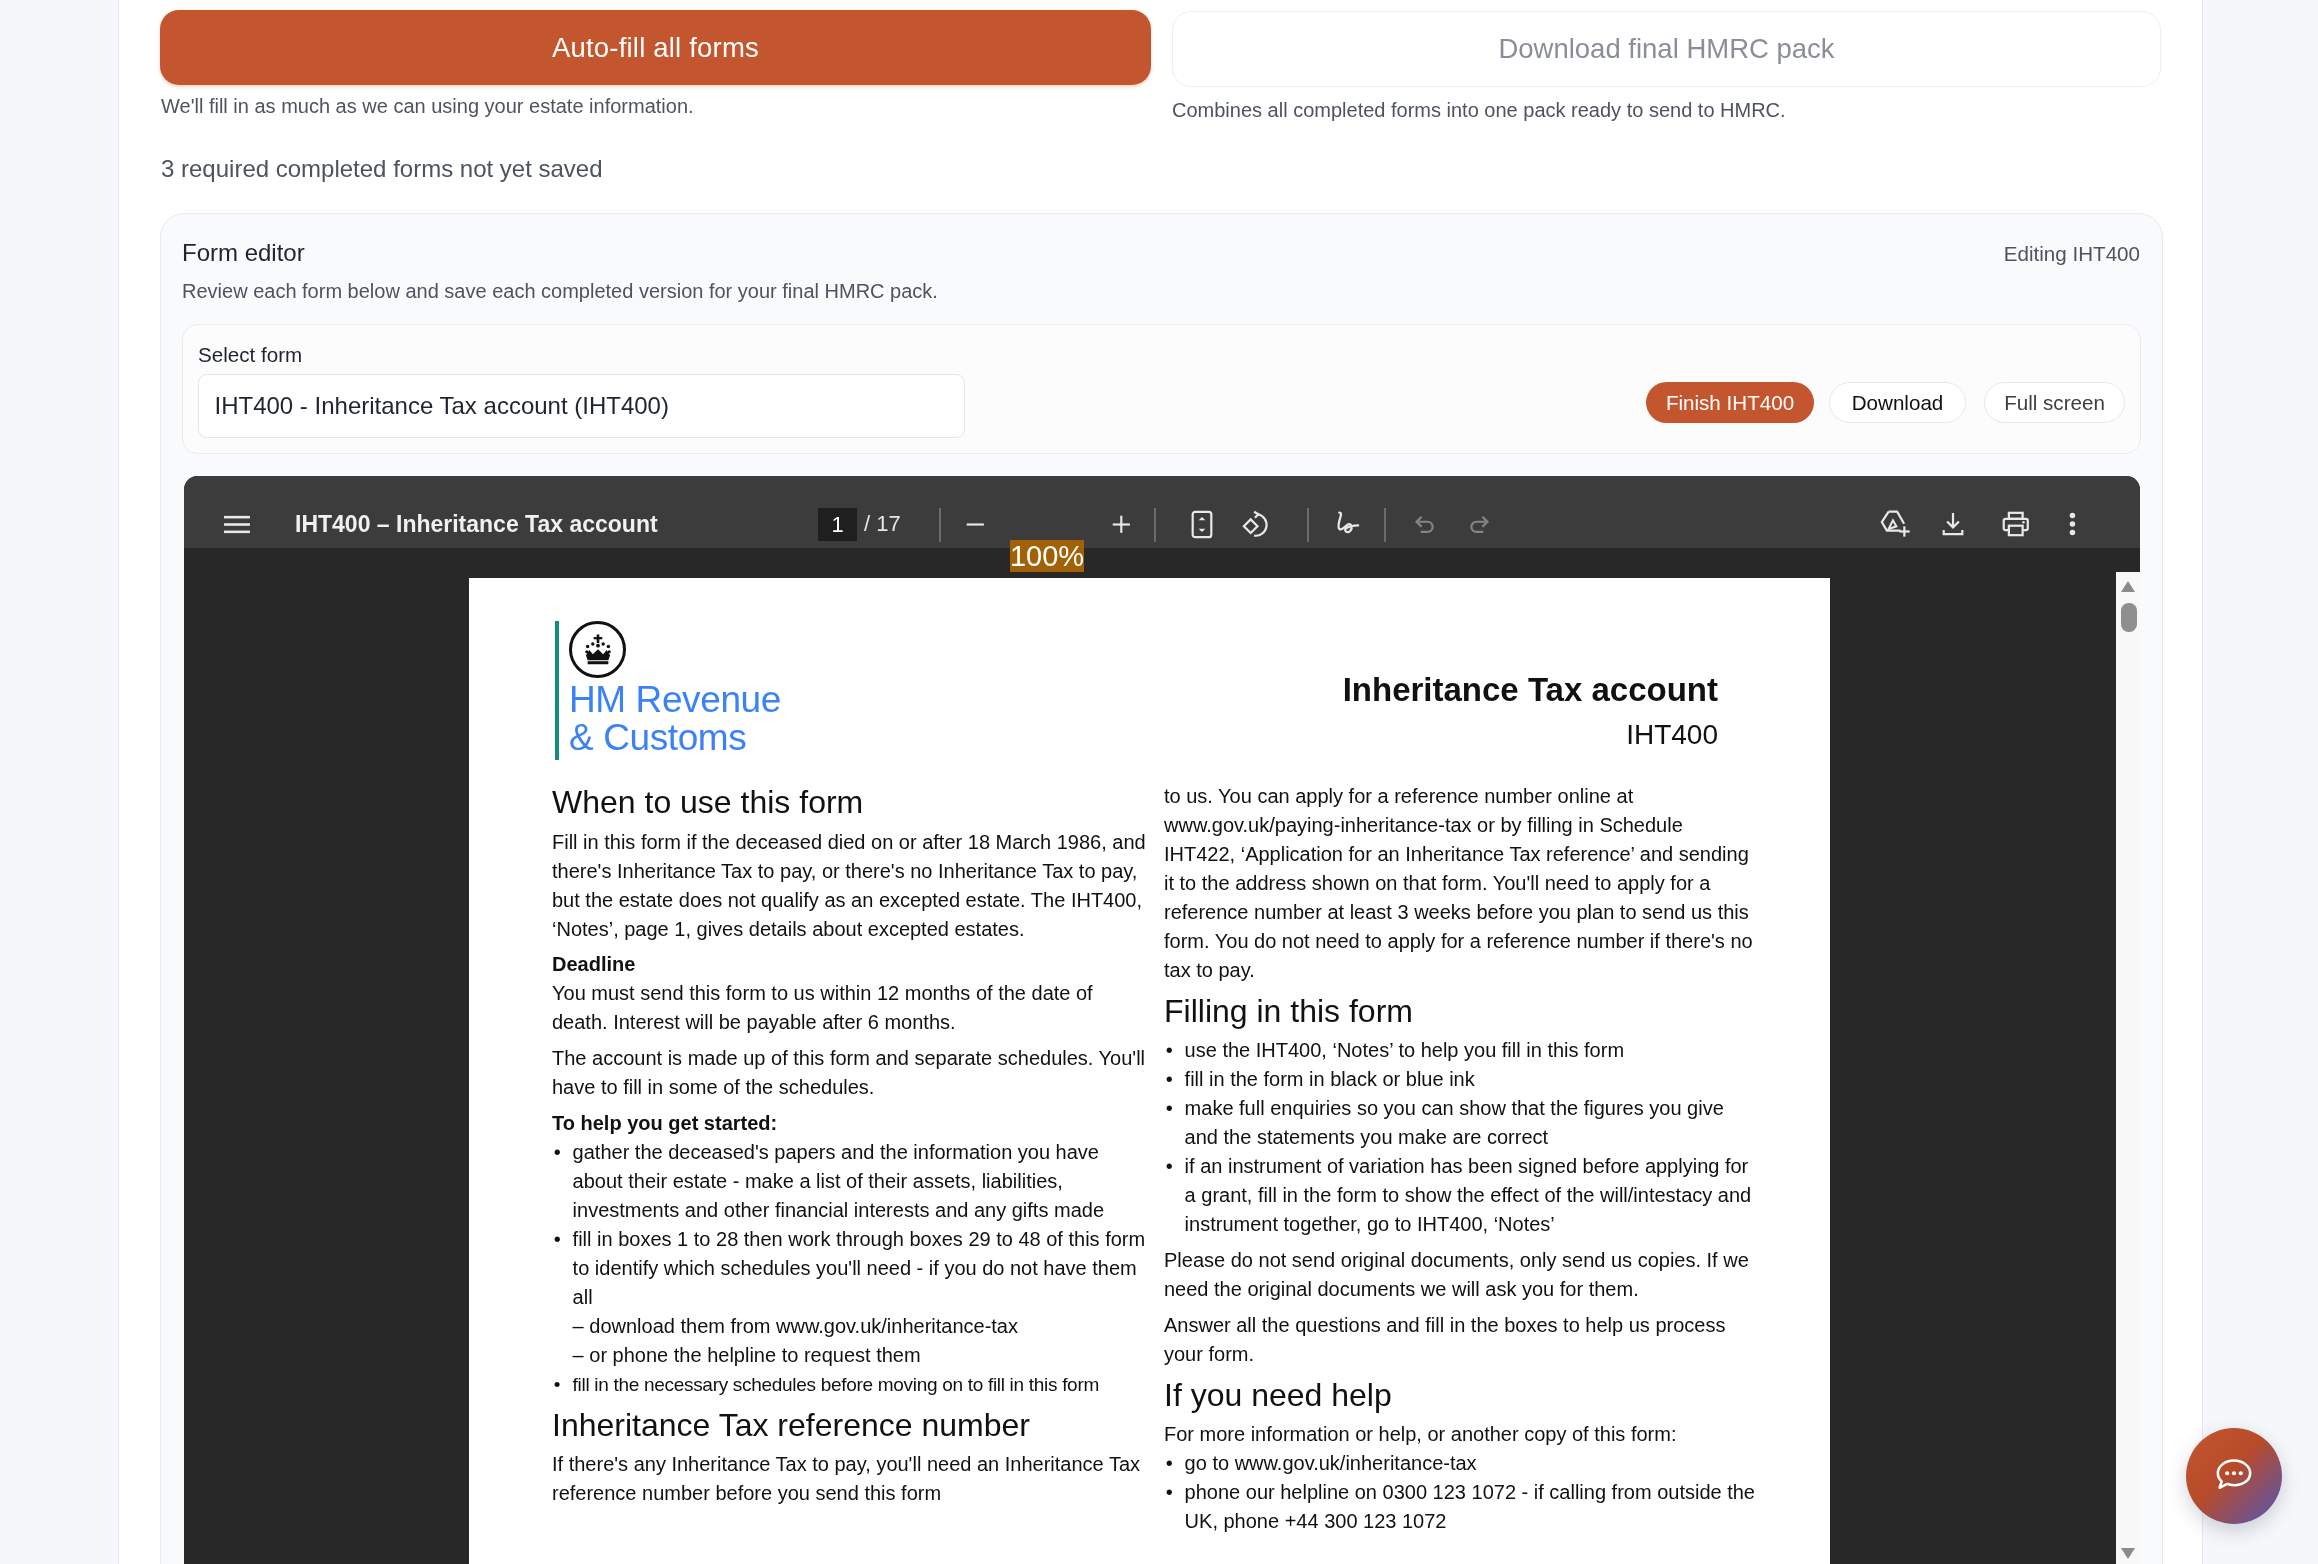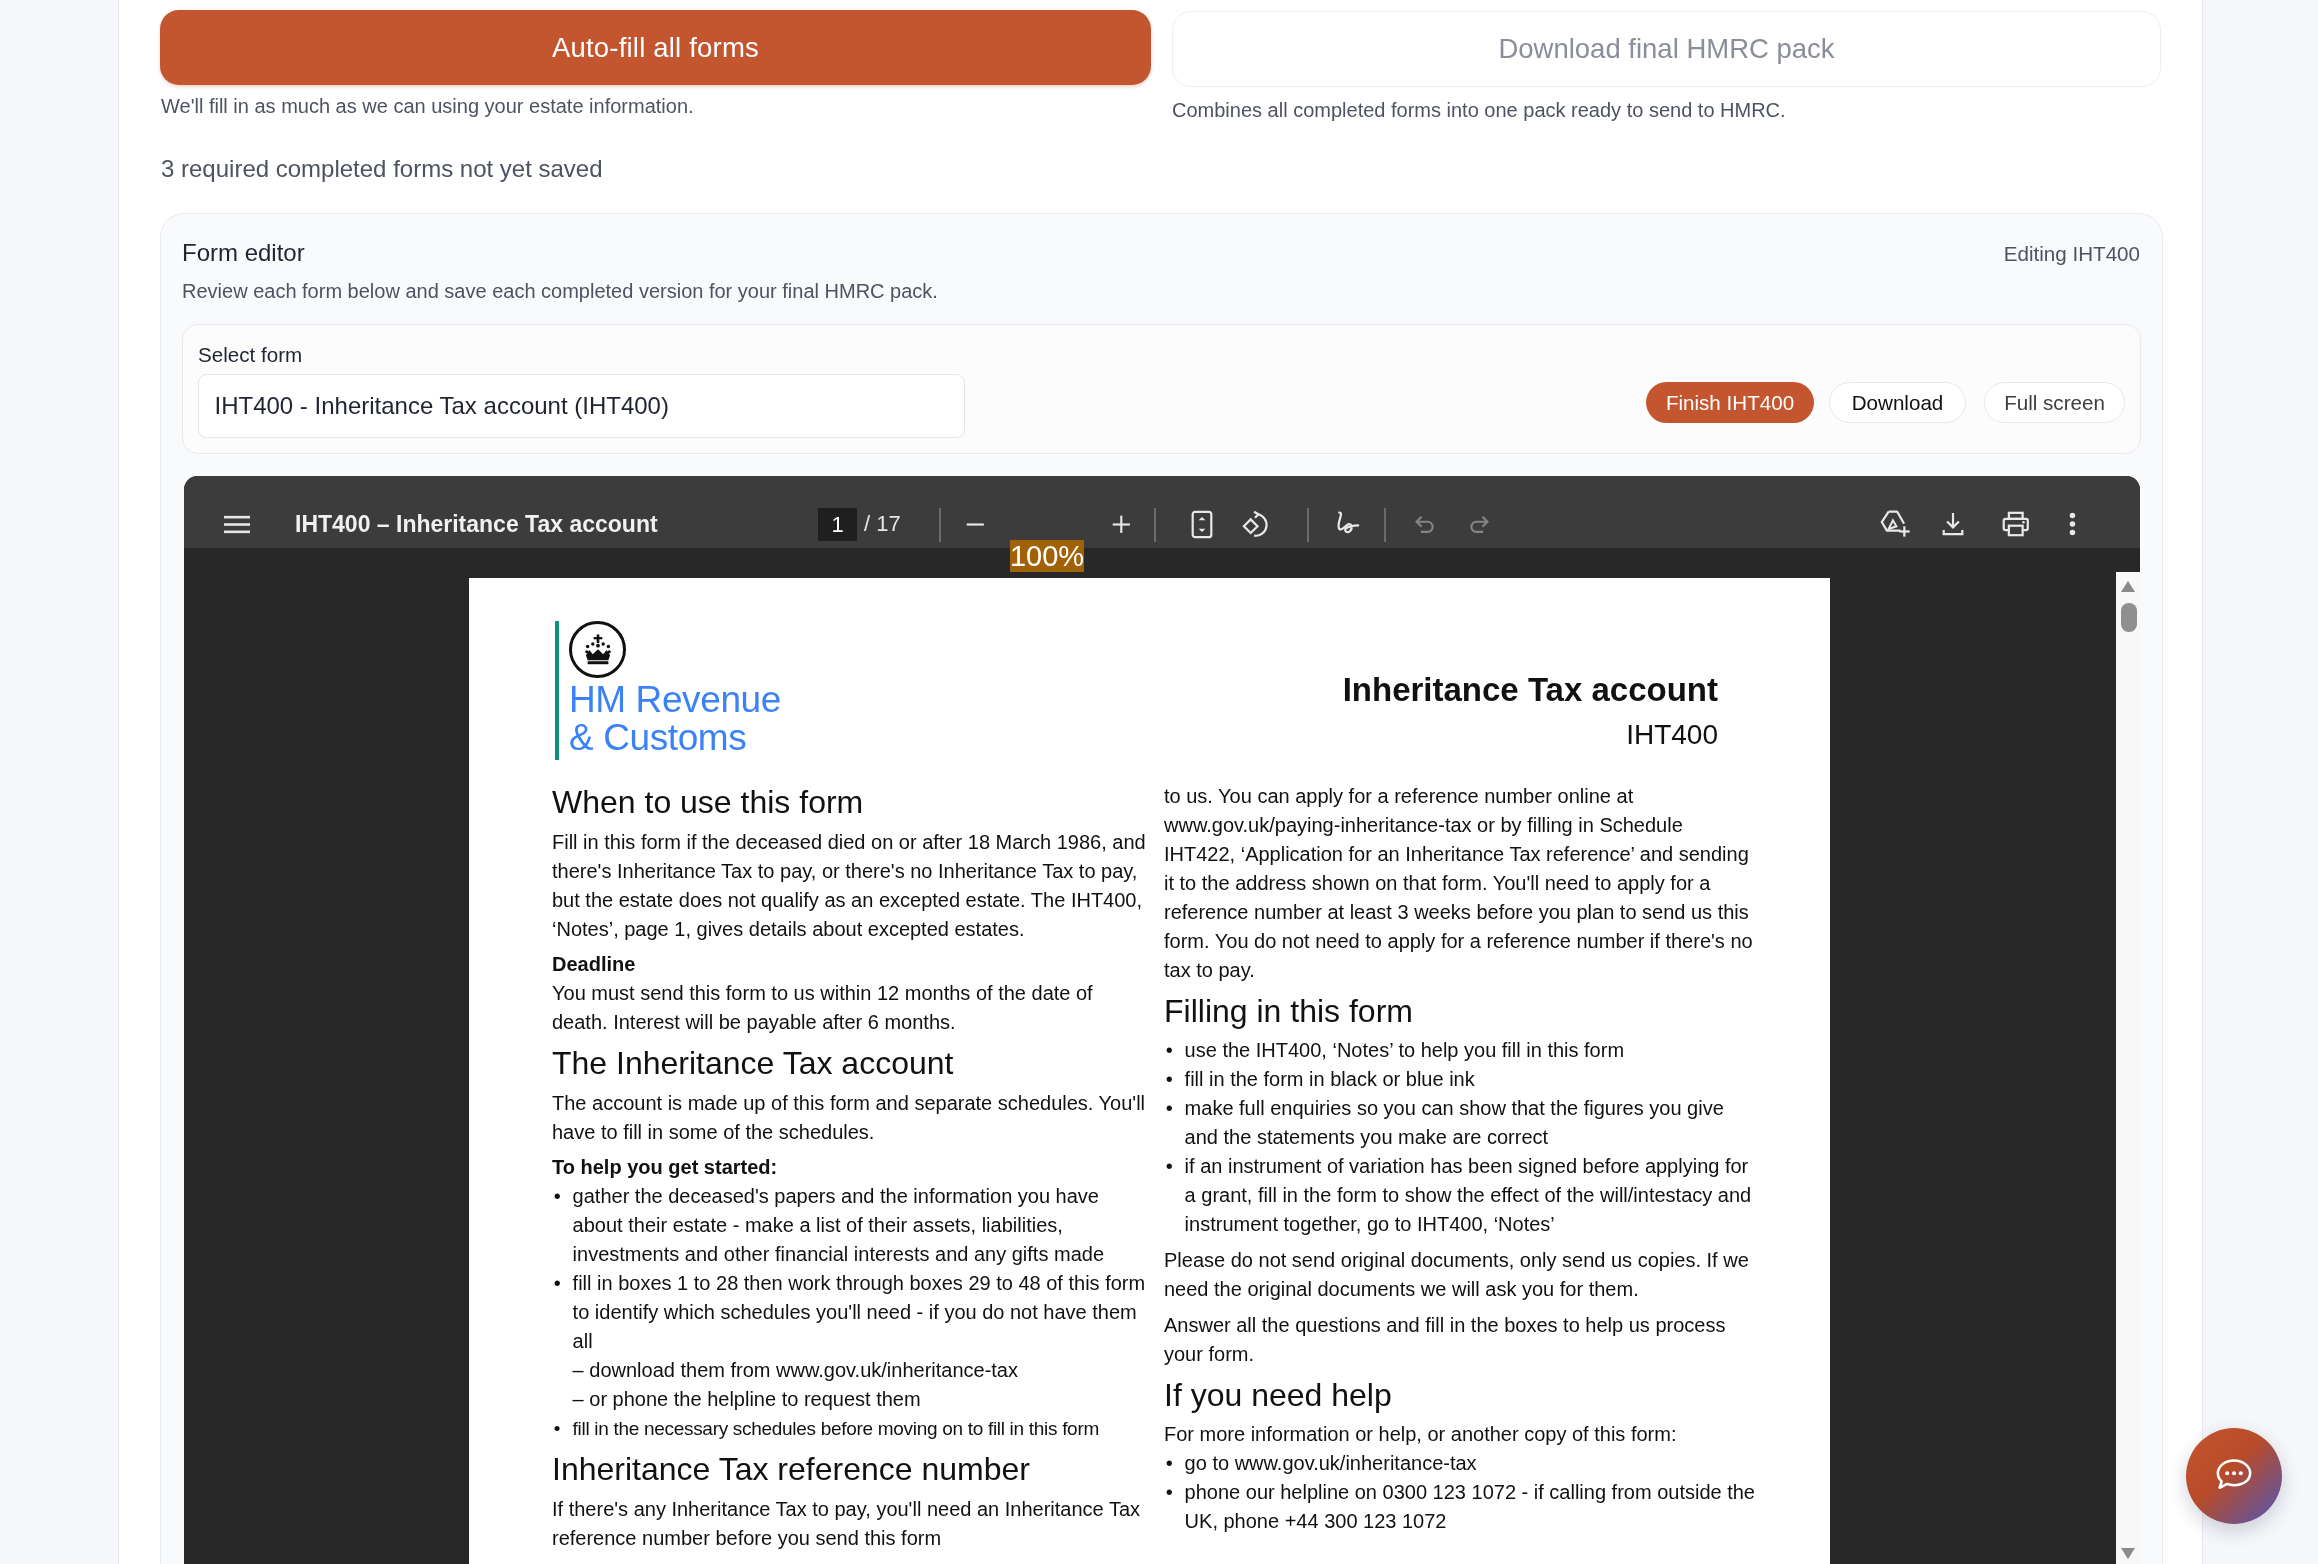--- a/index.html
+++ b/index.html
@@ -268,21 +268,20 @@
       <div>&amp; Customs</div>
     </div>
     <div class="abs doc-title">Inheritance Tax account</div>
     <div class="abs doc-code">IHT400</div>
 
     <div class="col left">
       <h2>When to use this form</h2>
       <p>Fill in this form if the deceased died on or after 18 March 1986, and there's Inheritance Tax to pay, or there's no Inheritance Tax to pay, but the estate does not qualify as an excepted estate. The IHT400, ‘Notes’, page 1, gives details about excepted estates.</p>
       <div class="bold">Deadline</div>
       <p>You must send this form to us within 12 months of the date of death. Interest will be payable after 6 months.</p>
-      <h2>The Inheritance Tax account</h2>
       <p>The account is made up of this form and separate schedules. You'll have to fill in some of the schedules.</p>
       <div class="bold">To help you get started:</div>
       <ul>
         <li>gather the deceased's papers and the information you have about their estate - make a list of their assets, liabilities, investments and other financial interests and any gifts made</li>
         <li>fill in boxes 1 to 28 then work through boxes 29 to 48 of this form to identify which schedules you'll need - if you do not have them all</li>
         <li class="dash">– download them from www.gov.uk/inheritance-tax</li>
         <li class="dash">– or phone the helpline to request them</li>
         <li style="font-size:19px; letter-spacing:-0.3px">fill in the necessary schedules before moving on to fill in this form</li>
       </ul>
       <h2>Inheritance Tax reference number</h2>

